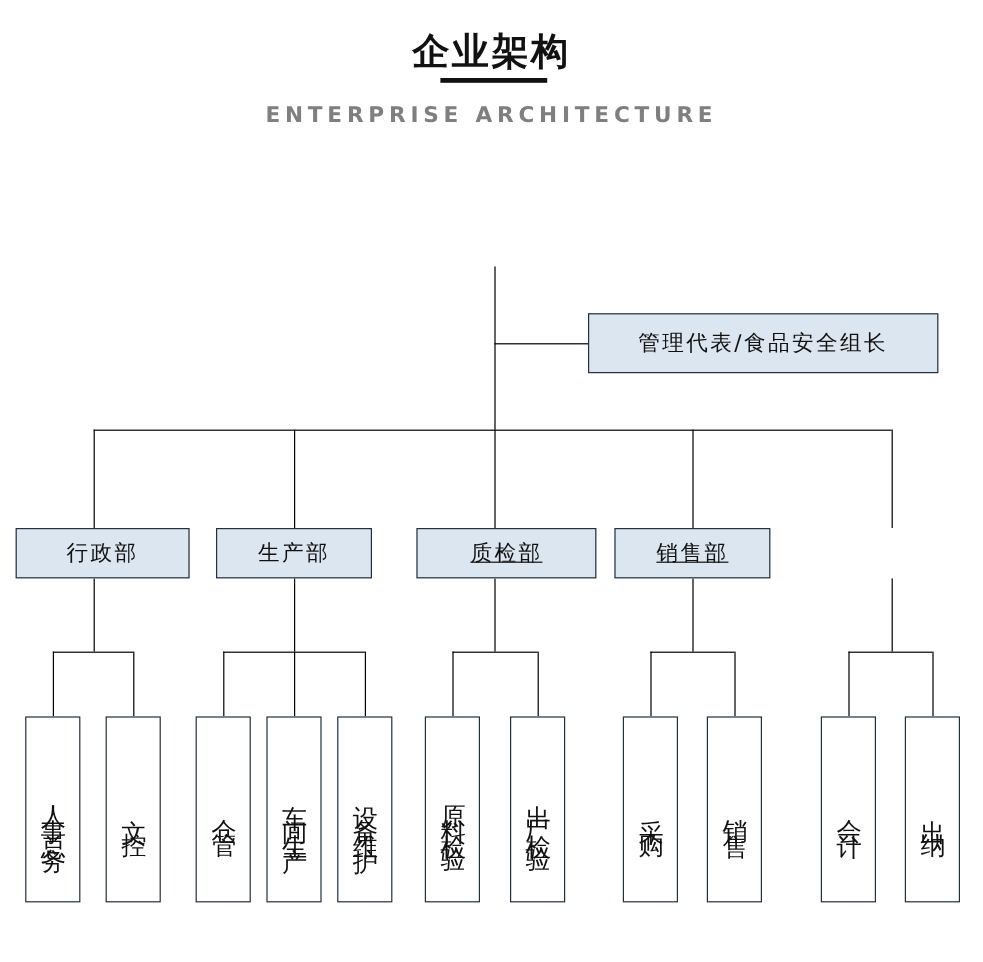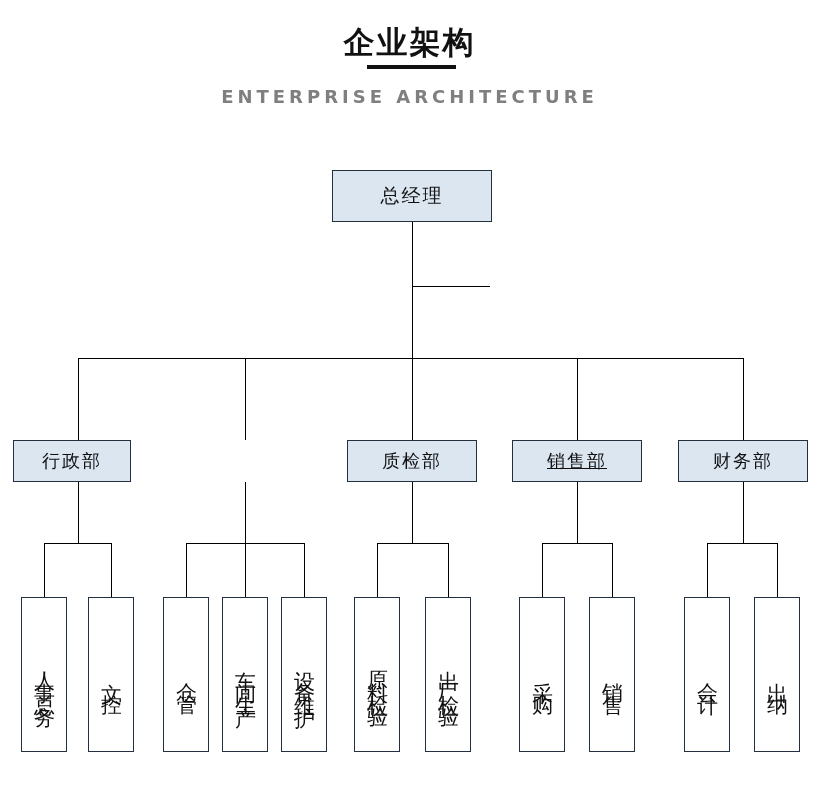--- a/index.html
+++ b/index.html
@@ -106,27 +106,27 @@
   <div class="vline" style="left:186px; top:543px; height:54px;"></div>
   <div class="vline" style="left:245px; top:543px; height:54px;"></div>
   <div class="vline" style="left:304px; top:543px; height:54px;"></div>
   <div class="vline" style="left:377px; top:543px; height:54px;"></div>
   <div class="vline" style="left:448px; top:543px; height:54px;"></div>
   <div class="vline" style="left:542px; top:543px; height:54px;"></div>
   <div class="vline" style="left:612px; top:543px; height:54px;"></div>
   <div class="vline" style="left:707px; top:543px; height:54px;"></div>
   <div class="vline" style="left:777px; top:543px; height:54px;"></div>
 
-  <div class="node root" style="left:332px; top:170px; width:160px; height:52px;">总经理</div>
 
+  <div class="node" style="left:490px; top:261px; width:292px; height:50px;">管理代表/食品安全组长</div>
 
-  <div class="node" style="left:13px;  top:440px; width:118px; height:42px;">行政部</div>
-  <div class="node" style="left:347px; top:440px; width:130px; height:42px;">质检部</div>
+  <div class="node" style="left:13px;  top:440px; width:145px; height:42px;">行政部</div>
+  <div class="node" style="left:180px; top:440px; width:130px; height:42px;">生产部</div>
+  <div class="node" style="left:347px; top:440px; width:150px; height:42px;text-decoration:underline;">质检部</div>
   <div class="node" style="left:512px; top:440px; width:130px; height:42px;text-decoration:underline;">销售部</div>
-  <div class="node" style="left:678px; top:440px; width:130px; height:42px;">财务部</div>
 
   <div class="node leaf" style="left:21px;  top:597px; width:46px; height:155px;">人事总务</div>
   <div class="node leaf" style="left:88px;  top:597px; width:46px; height:155px;">文控</div>
 
   <div class="node leaf" style="left:163px; top:597px; width:46px; height:155px;">仓管</div>
   <div class="node leaf" style="left:222px; top:597px; width:46px; height:155px;">车间生产</div>
   <div class="node leaf" style="left:281px; top:597px; width:46px; height:155px;">设备维护</div>
 
   <div class="node leaf" style="left:354px; top:597px; width:46px; height:155px;">原料检验</div>
   <div class="node leaf" style="left:425px; top:597px; width:46px; height:155px;">出厂检验</div>

